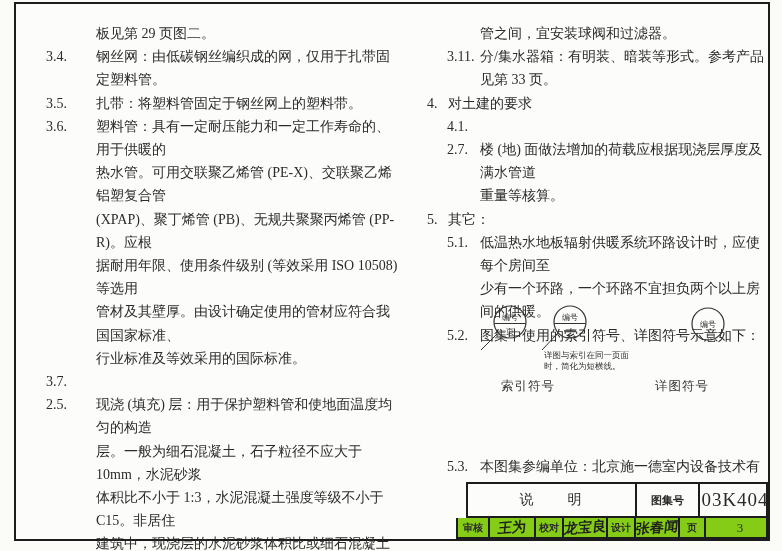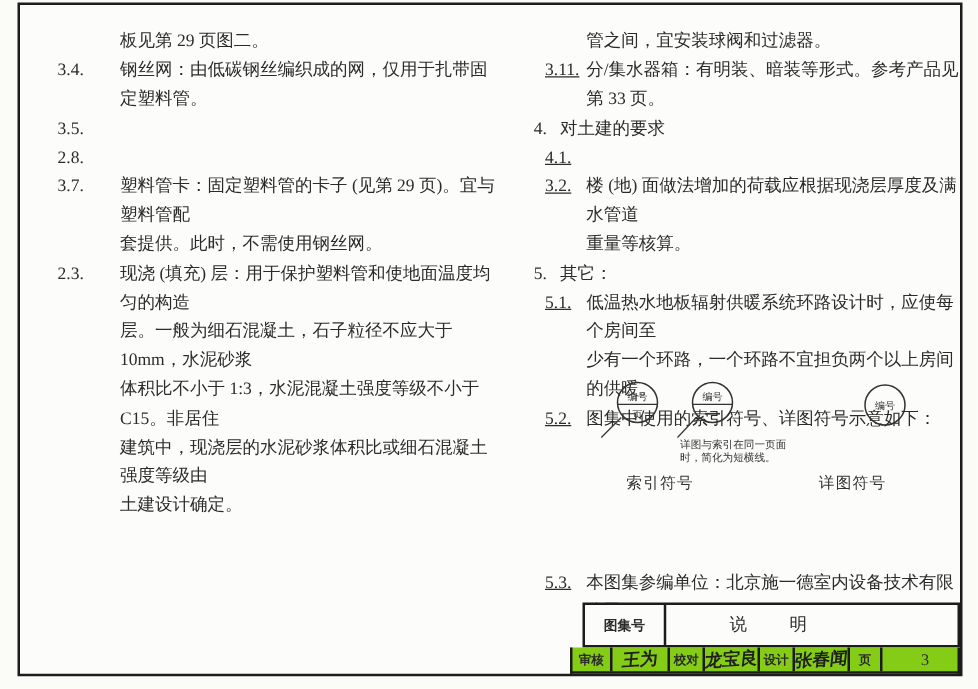--- a/index.html
+++ b/index.html
@@ -14,21 +14,21 @@
     position:absolute;left:14px;top:2px;width:752px;height:535px;
     border:2px solid #1c1c1c;background:#fcfcfa;
   }
   
   .col{position:absolute;top:18px;}
   .col-left{left:28px;width:356px;}
   .col-right{left:404px;width:352px;}
   .row{display:flex;align-items:flex-start;font-size:14px;line-height:23.2px;}
   .row .num{flex:0 0 50px;padding-left:2px;white-space:nowrap;}
   .row .txt{flex:1 1 auto;white-space:pre-line;}
-  .col-right .row.sub .num{flex:0 0 33px;margin-left:16px;padding-left:0;text-decoration:underline;}
+  .col-right .row.sub .num{flex:0 0 33px;margin-left:27px;padding-left:0;}
   .col-right .row.top .num{flex:0 0 21px;margin-left:7px;padding-left:0;}
   .spacer{height:108px;}
   
   .diagram{position:absolute;left:440px;top:296px;width:316px;height:104px;}
   .diagram svg{display:block;}
   .diagram text{fill:#333;font-family:"Liberation Serif", serif;}
   
   .tb{position:absolute;right:0;bottom:0;width:314px;height:57px;}
   .tb-r1{position:absolute;top:0;left:12px;right:0;height:36px;display:flex;
          border:2px solid #1c1c1c;box-sizing:border-box;background:#fcfcfa;}
@@ -59,31 +59,36 @@
     <div class="row">
       <span class="num"></span>
       <span class="txt">板见第 29 页图二。</span>
     </div>
     <div class="row">
       <span class="num">3.4.</span>
       <span class="txt">钢丝网：由低碳钢丝编织成的网，仅用于扎带固定塑料管。</span>
     </div>
     <div class="row">
       <span class="num">3.5.</span>
+      <span class="txt">扎带：将塑料管固定于钢丝网上的塑料带。</span>
     </div>
     <div class="row">
-      <span class="num">2.8.</span>
+      <span class="num">3.6.</span>
+      <span class="txt">塑料管：具有一定耐压能力和一定工作寿命的、用于供暖的
+热水管。可用交联聚乙烯管 (PE-X)、交联聚乙烯铝塑复合管
+(XPAP)、聚丁烯管 (PB)、无规共聚聚丙烯管 (PP-R)。应根
+据耐用年限、使用条件级别 (等效采用 ISO 10508) 等选用
+管材及其壁厚。由设计确定使用的管材应符合我国国家标准、
+行业标准及等效采用的国际标准。</span>
     </div>
     <div class="row">
       <span class="num">3.7.</span>
-      <span class="txt">塑料管卡：固定塑料管的卡子 (见第 29 页)。宜与塑料管配
-套提供。此时，不需使用钢丝网。</span>
     </div>
     <div class="row">
-      <span class="num">2.3.</span>
+      <span class="num">2.5.</span>
       <span class="txt">现浇 (填充) 层：用于保护塑料管和使地面温度均匀的构造
 层。一般为细石混凝土，石子粒径不应大于 10mm，水泥砂浆
 体积比不小于 1:3，水泥混凝土强度等级不小于 C15。非居住
 建筑中，现浇层的水泥砂浆体积比或细石混凝土强度等级由
 土建设计确定。</span>
     </div>
 
   </div>
 
   <div class="col col-right">
@@ -96,21 +101,21 @@
       <span class="txt">分/集水器箱：有明装、暗装等形式。参考产品见第 33 页。</span>
     </div>
     <div class="row top">
       <span class="num">4.</span>
       <span class="txt">对土建的要求</span>
     </div>
     <div class="row sub">
       <span class="num">4.1.</span>
     </div>
     <div class="row sub">
-      <span class="num">3.2.</span>
+      <span class="num">2.7.</span>
       <span class="txt">楼 (地) 面做法增加的荷载应根据现浇层厚度及满水管道
 重量等核算。</span>
     </div>
     <div class="row top">
       <span class="num">5.</span>
       <span class="txt">其它：</span>
     </div>
     <div class="row sub">
       <span class="num">5.1.</span>
       <span class="txt">低温热水地板辐射供暖系统环路设计时，应使每个房间至
@@ -154,22 +159,23 @@
       <text x="88" y="58" font-size="8.5">详图与索引在同一页面</text>
       <text x="88" y="69" font-size="8.5">时，简化为短横线。</text>
 
       <text x="72" y="90" text-anchor="middle" font-size="12.5" letter-spacing="1">索引符号</text>
       <text x="226" y="90" text-anchor="middle" font-size="12.5" letter-spacing="1">详图符号</text>
     </svg>
   </div>
 
   <div class="tb">
     <div class="tb-r1">
+      <div class="tb-cell tb-title">说　　明</div>
       <div class="tb-cell tb-atlas-label">图集号</div>
-      <div class="tb-cell tb-title">说　　明</div>
+      <div class="tb-cell tb-atlas-no">03K404</div>
     </div>
     <div class="tb-r2">
       <div class="tb-cell tb-lab tb-l1">审核</div>
       <div class="tb-cell tb-s1">
         <span class="sig">王为</span>
       </div>
       <div class="tb-cell tb-lab tb-l2">校对</div>
       <div class="tb-cell tb-s2">
         <span class="sig">龙宝良</span>
       </div>

